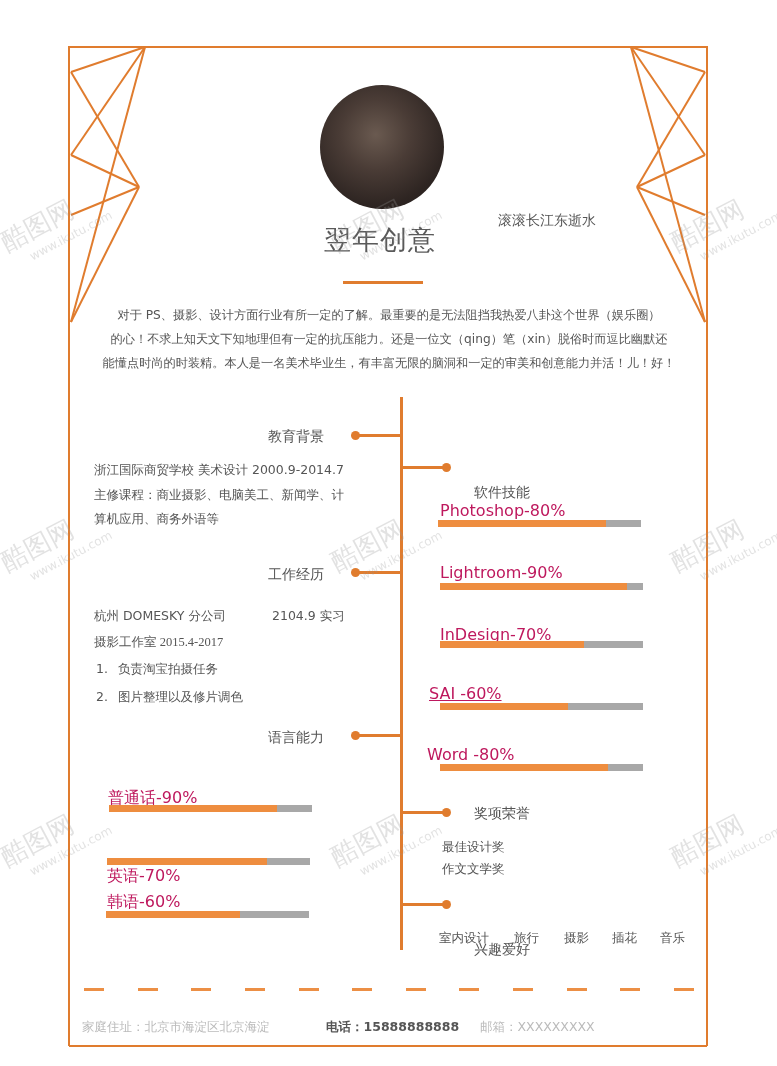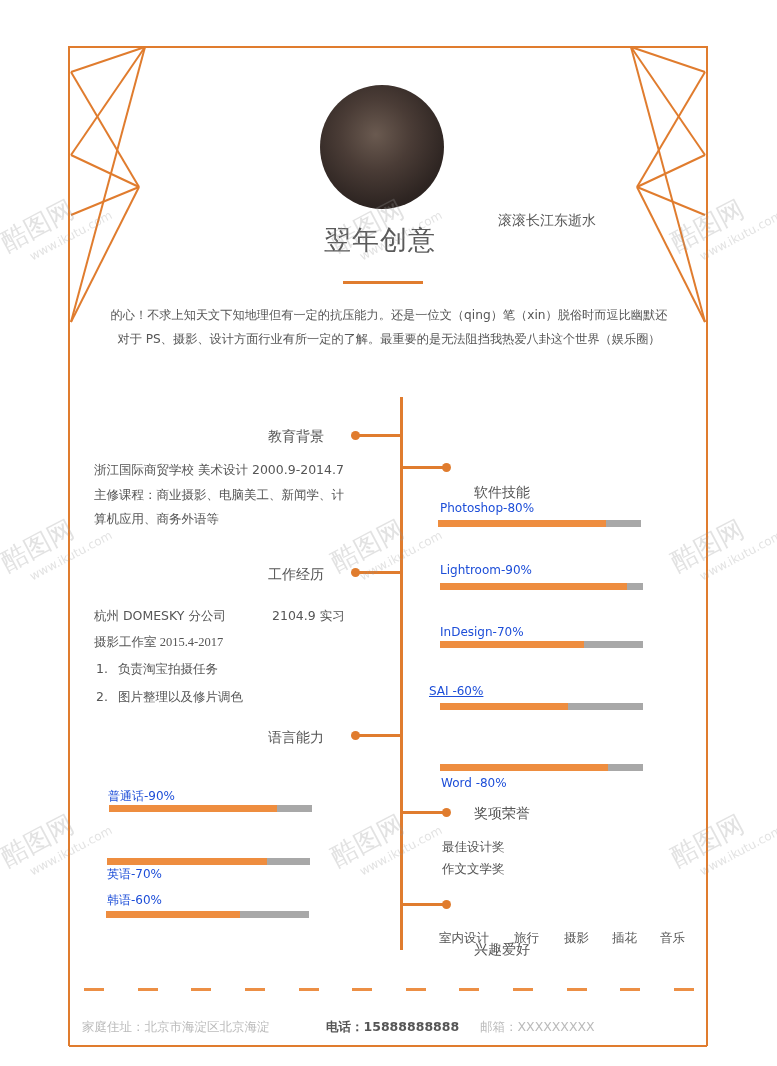--- a/index.html
+++ b/index.html
@@ -9,21 +9,21 @@
     background:radial-gradient(circle at 45% 40%, #6a5a50 0%, #4a3c36 35%, #2e2522 70%, #1f1a18 100%);}
   .name{position:absolute;left:300px;top:222px;width:160px;text-align:center;font-size:27px;color:#5a5a5a;letter-spacing:1px;}
   .name-underline{position:absolute;left:343px;top:281px;width:80px;height:3px;background:#e07c2e;}
   .motto{position:absolute;left:498px;top:212px;font-size:14px;color:#555;font-family:"DejaVu Serif","Liberation Serif",serif;}
   .intro{position:absolute;left:78px;top:303px;width:622px;font-size:12.2px;line-height:24px;color:#555;text-align:center;}
   .sec-title{position:absolute;font-size:14px;color:#555;}
   .dot{position:absolute;width:9px;height:9px;border-radius:50%;background:#e07c2e;}
   .hline{position:absolute;height:3px;background:#e07c2e;}
   .vline{position:absolute;width:3px;background:#e07c2e;}
   .txt{position:absolute;font-size:12.5px;color:#555;white-space:nowrap;}
-  .bar-label{position:absolute;font-size:12px;color:#1d4ed8;white-space:nowrap;}
+  .bar-label{position:absolute;font-size:16px;color:#be185d;white-space:nowrap;}
   .bar{position:absolute;height:7px;background:#a8a8a8;}
   .bar .fill{height:100%;background:#ee8d3f;}
   .dash-row{position:absolute;left:84px;top:988px;width:610px;height:3px;display:flex;justify-content:space-between;}
   .dash-row span{display:block;width:20px;height:3px;background:#ec8f45;}
   .footer{position:absolute;top:1019px;font-size:12.5px;color:#555;white-space:nowrap;}
   .blur{color:#bbb;filter:blur(0.6px);}
   .wm{position:absolute;color:rgba(150,150,150,0.28);font-size:26px;transform:rotate(-28deg);white-space:nowrap;pointer-events:none;}
   .wm small{display:block;font-size:12px;margin-left:18px;}
 </style>
 </head>
@@ -54,22 +54,23 @@
     <line x1="637" y1="187" x2="705" y2="322"></line>
   </g>
 </svg>
 
 <div class="photo"></div>
 <div class="name">翌年创意</div>
 <div class="name-underline"></div>
 <div class="motto">滚滚长江东逝水</div>
 
 <div class="intro">
+  <div>对于 PS、摄影、设计方面行业有所一定的了解。最重要的是无法阻挡我热爱八卦这个世界（娱乐圈）</div>
   <div>的心！不求上知天文下知地理但有一定的抗压能力。还是一位文（qing）笔（xin）脱俗时而逗比幽默还</div>
-  <div>对于 PS、摄影、设计方面行业有所一定的了解。最重要的是无法阻挡我热爱八卦这个世界（娱乐圈）</div>
+  <div>能懂点时尚的时装精。本人是一名美术毕业生，有丰富无限的脑洞和一定的审美和创意能力并活！儿！好！</div>
 </div>
 
 <div class="vline" style="left:400px;top:397px;height:553px;"></div>
 
 <div class="hline" style="left:356px;top:434px;width:46px;"></div>
 <div class="dot" style="left:351px;top:431px;"></div>
 <div class="hline" style="left:356px;top:571px;width:46px;"></div>
 <div class="dot" style="left:351px;top:568px;"></div>
 <div class="hline" style="left:356px;top:734px;width:46px;"></div>
 <div class="dot" style="left:351px;top:731px;"></div>
@@ -127,21 +128,21 @@
 <div class="bar-label" style="left:440px;top:625px;">InDesign-70%</div>
 <div class="bar" style="left:440px;top:641px;width:203px;">
     <div class="fill" style="width:71%"></div>
   </div>
 
 <div class="bar-label" style="left:429px;top:684px;text-decoration:underline;">SAI -60%</div>
 <div class="bar" style="left:440px;top:703px;width:203px;">
     <div class="fill" style="width:63%"></div>
   </div>
 
-<div class="bar-label" style="left:441px;top:745px;margin-top:31px;">Word -80%</div>
+<div class="bar-label" style="left:427px;top:745px;">Word -80%</div>
 <div class="bar" style="left:440px;top:764px;width:203px;">
     <div class="fill" style="width:83%"></div>
   </div>
 
 <div class="sec-title" style="left:474px;top:805px;">奖项荣誉</div>
 <div class="txt" style="left:442px;top:839px;">最佳设计奖</div>
 <div class="txt" style="left:442px;top:861px;">作文文学奖</div>
 
 <div class="sec-title" style="left:474px;top:897px;margin-top:44px;">兴趣爱好</div>
 <div class="txt" style="left:439px;top:930px;">室内设计</div>

